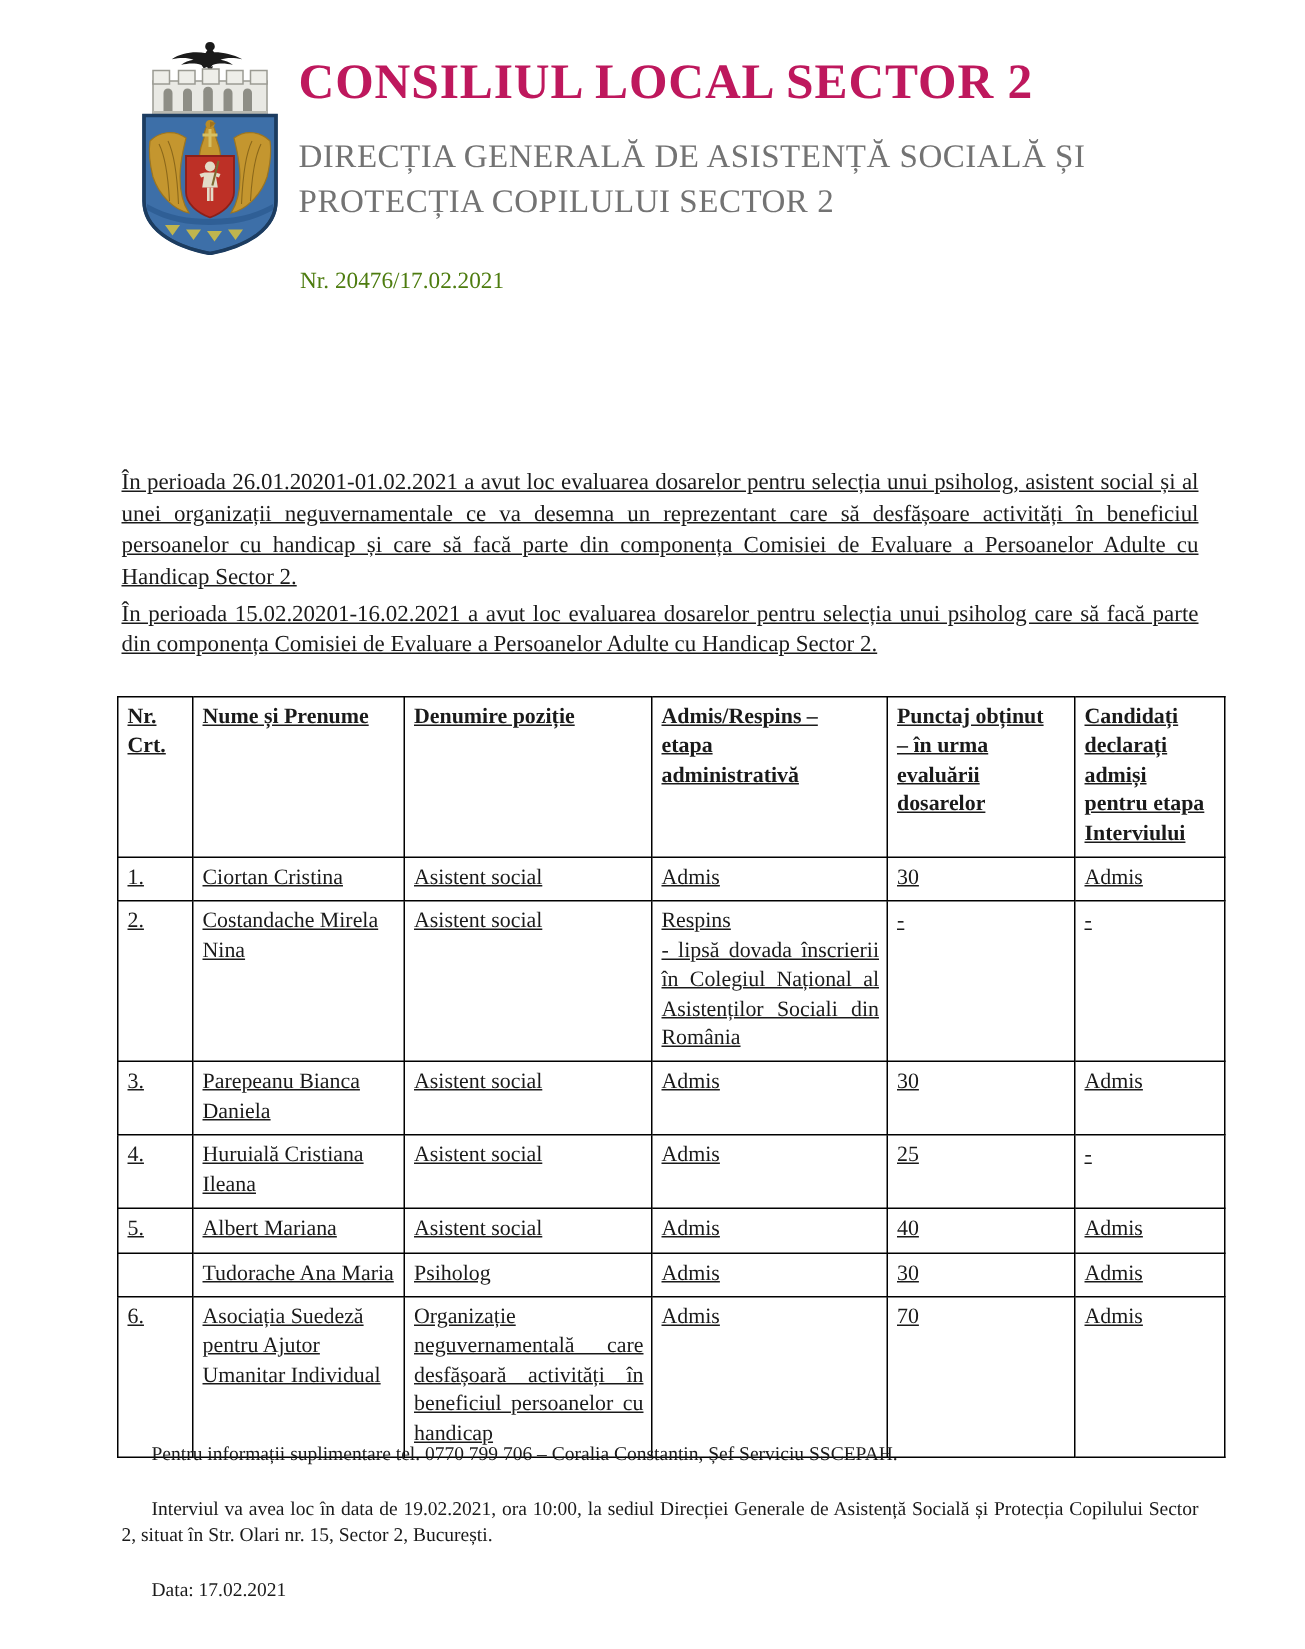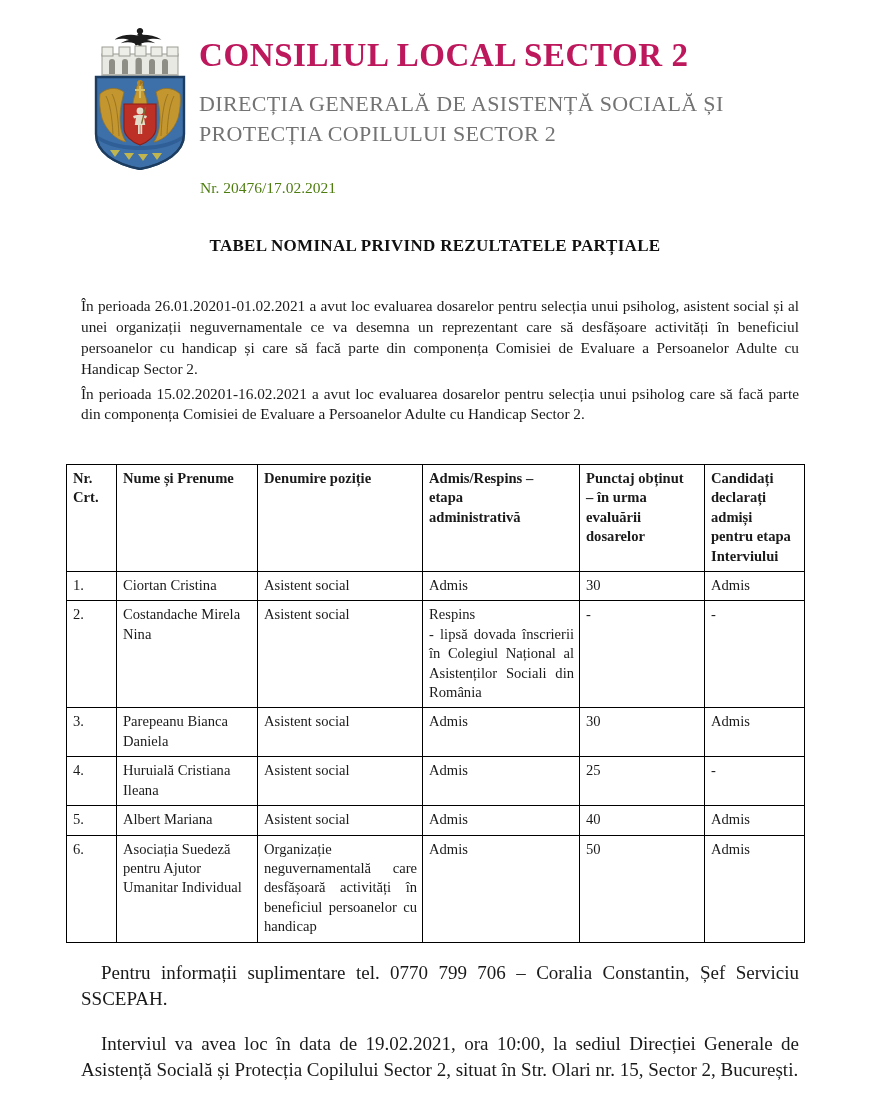--- a/index.html
+++ b/index.html
@@ -78,40 +78,42 @@
     text-align: center;
     font-size: 17px;
     font-weight: bold;
     letter-spacing: 0.3px;
     color: #111;
   }
 
   
   .body-wrap {
     position: absolute;
-    left: 81px; top: 296px;
+    left: 81px; top: 312px;
     width: 718px;
+    text-decoration: underline;
   }
   p.para {
     margin: 0;
     font-size: 15.3px;
     line-height: 1.365;
     text-align: justify;
     text-justify: inter-word;
     color: #1a1a1a;
   }
   p.para.indent { text-indent: 20px; }
   p.para + p.para { margin-top: 4px; }
   .gap-sm { height: 17px; }
 
   
   .tbl-wrap {
     position: absolute;
-    left: 66px; top: 464px;
+    left: 78px; top: 464px;
     width: 738px;
+    text-decoration: underline;
   }
   table.results {
     border-collapse: collapse;
     width: 738px;
     table-layout: fixed;
     font-size: 14.6px;
     color: #1a1a1a;
   }
   table.results th,
   table.results td {
@@ -146,21 +148,21 @@
   .cell-line { display: block; }
 
   
   .footer-wrap {
     position: absolute;
     left: 81px; top: 960px;
     width: 718px;
   }
   p.foot {
     margin: 0;
-    font-size: 19px;
+    font-size: 13px;
     line-height: 1.365;
     text-align: justify;
     text-justify: inter-word;
     color: #1a1a1a;
     text-indent: 20px;
   }
   .gap-foot { height: 19px; }
 </style>
 </head>
 <body>
@@ -246,21 +248,20 @@
       <div class="org-title">CONSILIUL LOCAL SECTOR 2</div>
       <div class="org-sub">
         <div>DIRECȚIA GENERALĂ DE ASISTENȚĂ SOCIALĂ ȘI</div>
         <div>PROTECȚIA COPILULUI SECTOR 2</div>
       </div>
     </div>
   </div>
 
   <div class="doc-number">Nr. 20476/17.02.2021</div>
 
-  <div class="doc-title">TABEL NOMINAL PRIVIND REZULTATELE PARȚIALE</div>
 
   <div class="body-wrap">
     <p class="para">În perioada 26.01.20201-01.02.2021 a avut loc evaluarea dosarelor pentru selecția unui psiholog, asistent social și al unei organizații neguvernamentale ce va desemna un reprezentant care să desfășoare activități în beneficiul persoanelor cu handicap și care să facă parte din componența Comisiei de Evaluare a Persoanelor Adulte cu Handicap Sector 2.</p>
     <p class="para">În perioada 15.02.20201-16.02.2021 a avut loc evaluarea dosarelor pentru selecția unui psiholog care să facă parte din componența Comisiei de Evaluare a Persoanelor Adulte cu Handicap Sector 2.</p>
     <div class="gap-sm"></div>
   </div>
 
   <div class="tbl-wrap">
     <table class="results">
       <colgroup>
@@ -400,33 +401,53 @@
             </td>
             <td>
               <span class="cell-line">40</span>
             </td>
             <td>
               <span class="cell-line">Admis</span>
             </td>
           </tr>
           <tr>
             <td>
+              <span class="cell-line"></span>
+            </td>
+            <td>
+              <span class="cell-line">Tudorache Ana Maria</span>
+            </td>
+            <td class="just">
+              <span class="cell-line">Psiholog</span>
+            </td>
+            <td class="just">
+              <span class="cell-line">Admis</span>
+            </td>
+            <td>
+              <span class="cell-line">30</span>
+            </td>
+            <td>
+              <span class="cell-line">Admis</span>
+            </td>
+          </tr>
+          <tr>
+            <td>
               <span class="cell-line">6.</span>
             </td>
             <td>
               <span class="cell-line">Asociația Suedeză pentru Ajutor Umanitar Individual</span>
             </td>
             <td class="just">
               <span class="cell-line">Organizație neguvernamentală care desfășoară activități în beneficiul  persoanelor cu handicap</span>
             </td>
             <td class="just">
               <span class="cell-line">Admis</span>
             </td>
             <td>
-              <span class="cell-line">50</span>
+              <span class="cell-line">70</span>
             </td>
             <td>
               <span class="cell-line">Admis</span>
             </td>
           </tr>
         </tbody>
     </table>
   </div>
 
   <div class="footer-wrap">

